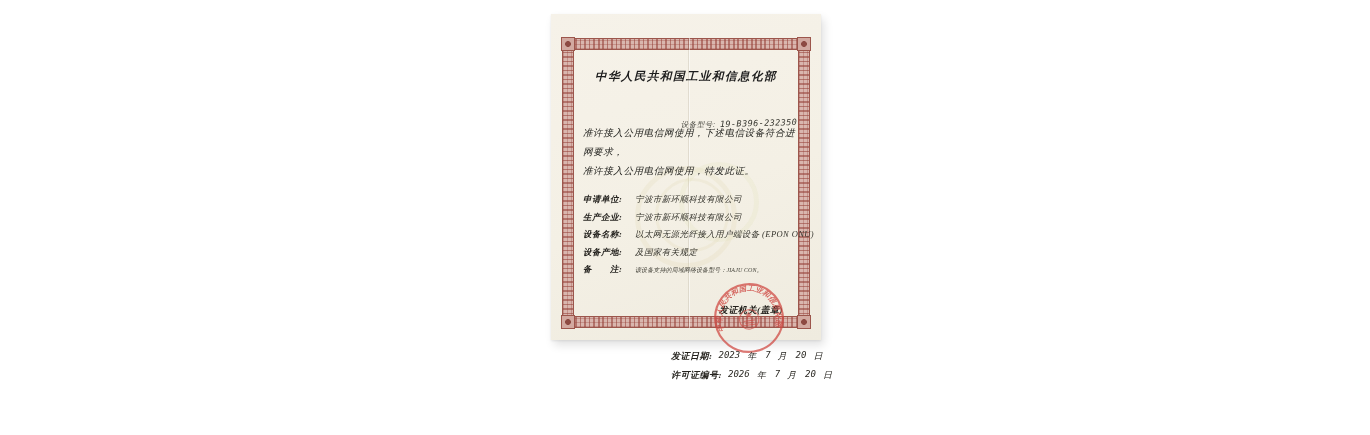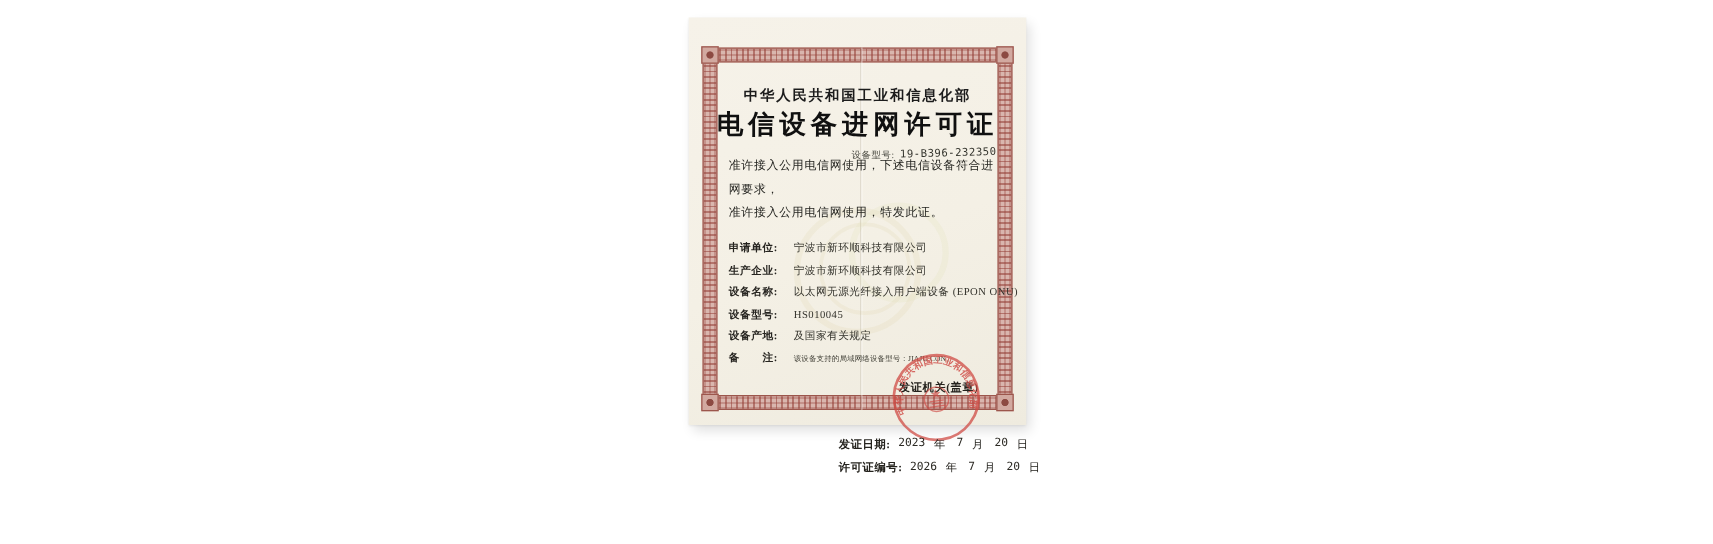--- a/index.html
+++ b/index.html
@@ -5,20 +5,21 @@
   html,body{margin:0;padding:0;}
   body{
     width:1370px;height:435px;background:#ffffff;overflow:hidden;position:relative;
     font-family:"Liberation Serif","DejaVu Serif",serif;
   }
   
   .paper{
     position:absolute;left:551px;top:14px;width:270px;height:326px;
     background:linear-gradient(160deg,#f6f2e9 0%,#f4f0e5 55%,#efebdf 100%);
     box-shadow:3px 5px 9px rgba(0,0,0,.12),0 1px 2px rgba(0,0,0,.08);
+    font-style:italic;
   }
   
   .band{position:absolute;background-color:#d9b6ae;}
   .band.h{
     border-top:1px solid #9c564c;border-bottom:1px solid #9c564c;
     background-image:
       repeating-linear-gradient(90deg,rgba(148,62,54,.55) 0 1.5px,rgba(0,0,0,0) 1.5px 4.5px),
       repeating-linear-gradient(0deg,rgba(148,62,54,.30) 0 1.5px,rgba(0,0,0,0) 1.5px 4px);
   }
   .band.v{
@@ -109,21 +110,20 @@
   <div class="corner c-br"></div>
 
   <div class="fold-v"></div>
   <div class="watermark">
     <div class="wm1"></div>
       <div class="wm2"></div>
       <div class="wm3"></div>
   </div>
 
   <div class="issuer">中华人民共和国工业和信息化部</div>
-  <div class="cert-title">电信设备进网许可证</div>
 
   <div class="license-line">
     <span class="license-label">设备型号:</span>
     <span class="license-number">19-B396-232350</span>
   </div>
 
   <div class="body-par">
     <div>准许接入公用电信网使用，下述电信设备符合进网要求，</div>
     <div>准许接入公用电信网使用，特发此证。</div>
   </div>
@@ -133,24 +133,20 @@
       <span class="flabel">申请单位:</span>
       <span class="fvalue">宁波市新环顺科技有限公司</span>
     </div>
     <div class="frow">
       <span class="flabel">生产企业:</span>
       <span class="fvalue">宁波市新环顺科技有限公司</span>
     </div>
     <div class="frow">
       <span class="flabel">设备名称:</span>
       <span class="fvalue">以太网无源光纤接入用户端设备 (EPON ONU)</span>
-    </div>
-    <div class="frow">
-      <span class="flabel">设备型号:</span>
-      <span class="fvalue">HS010045</span>
     </div>
     <div class="frow">
       <span class="flabel">设备产地:</span>
       <span class="fvalue">及国家有关规定</span>
     </div>
     <div class="frow">
       <span class="flabel">备　　注:</span>
       <span class="fvalue small">该设备支持的局域网络设备型号：JIAJU CON。</span>
     </div>
   </div>

